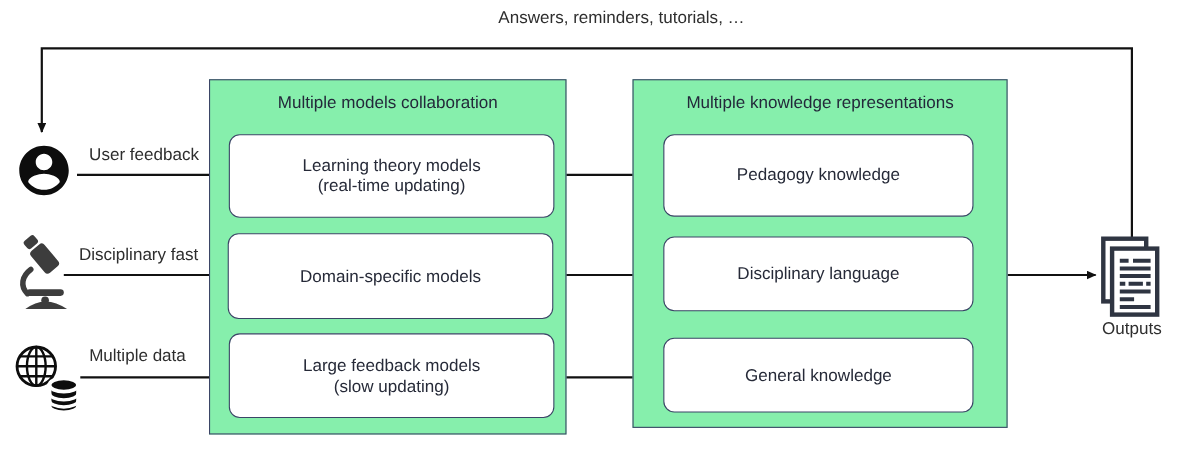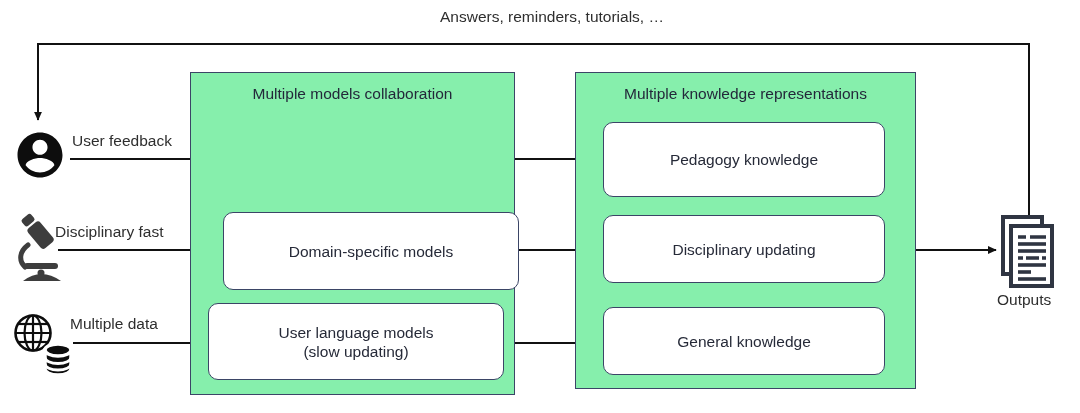--- a/index.html
+++ b/index.html
@@ -2,37 +2,37 @@
 <html><head>
 <meta charset="utf-8">
 <style>
   html,body{margin:0;padding:0;background:#ffffff;}
   .canvas{
     position:relative;width:1080px;height:413px;background:#ffffff;
     font-family:"Liberation Sans","DejaVu Sans",sans-serif;
     color:#2d2d2d;overflow:hidden;
   }
   .overlay{position:absolute;left:0;top:0;width:1080px;height:413px;}
-  .lbl{position:absolute;font-size:15.5px;line-height:20px;color:#2e2e2e;white-space:nowrap;}
+  .lbl{position:absolute;font-size:15.5px;line-height:20px;color:#2e2e2e;text-align:center;white-space:nowrap;}
   .panel{
     position:absolute;border:1.6px solid #3b4566;background:#86efac;box-sizing:border-box;text-decoration:underline;
   }
   .panel-title{
     position:absolute;left:0;top:12px;width:100%;text-align:center;
     font-size:15.5px;color:#23283a;white-space:nowrap;
   }
   .rbox{
     position:absolute;border:1.6px solid #3b4566;border-radius:10px;background:#ffffff;
     box-sizing:border-box;display:flex;flex-direction:column;align-items:center;justify-content:center;
     font-size:15.5px;line-height:19px;color:#262a38;text-align:center;
   }
   #panel-models{left:190px;top:72px;width:325px;height:323px;}
   #panel-knowledge{left:575px;top:72px;width:341px;height:317px;}
   #mbox1{left:17px;top:49px;width:296px;height:76px;}
-  #mbox2{left:32px;top:139px;width:296px;height:78px;align-items:center;}
+  #mbox2{left:16px;top:139px;width:296px;height:78px;align-items:center;}
   #mbox3{left:17px;top:230px;width:296px;height:77px;}
   #kbox1{left:27px;top:49px;width:282px;height:75px;}
   #kbox2{left:27px;top:142px;width:282px;height:68px;}
   #kbox3{left:27px;top:234px;width:282px;height:68px;}
   #lbl-top{left:440px;top:7px;width:250px;}
   #lbl-user{left:72px;top:131px;width:118px;}
   #lbl-disc{left:55px;top:222px;width:142px;}
   #lbl-gen{left:70px;top:314px;width:110px;}
   #lbl-out{left:997px;top:290px;width:64px;}
   .icon{position:absolute;}
@@ -93,36 +93,40 @@
       <path d="M33,51 A13,6 0 0 0 59,51" fill="none" stroke="#ffffff" stroke-width="3"></path>
     </g>
   </svg>
 
   <div class="lbl" id="lbl-user">User feedback</div>
   <div class="lbl" id="lbl-disc">Disciplinary fast</div>
   <div class="lbl" id="lbl-gen">Multiple data</div>
 
   <div class="panel" id="panel-models">
     <div class="panel-title">Multiple models collaboration</div>
+    <div class="rbox" id="mbox1">
+      <div>Learning theory models</div>
+      <div>(real-time updating)</div>
+    </div>
     <div class="rbox" id="mbox2">
       <div>Domain-specific models</div>
     </div>
     <div class="rbox" id="mbox3">
-      <div>User language models</div>
+      <div>Large feedback models</div>
       <div>(slow updating)</div>
     </div>
   </div>
 
   <div class="panel" id="panel-knowledge">
     <div class="panel-title">Multiple knowledge representations</div>
     <div class="rbox" id="kbox1">
       <div>Pedagogy knowledge</div>
     </div>
     <div class="rbox" id="kbox2">
-      <div>Disciplinary updating</div>
+      <div>Disciplinary language</div>
     </div>
     <div class="rbox" id="kbox3">
       <div>General knowledge</div>
     </div>
   </div>
 
   <svg class="icon" style="left:999px;top:214px" width="58" height="78" viewBox="0 0 58 78">
     <rect x="4" y="3" width="39" height="57" fill="#ffffff" stroke="#2f3542" stroke-width="4"></rect>
     <rect x="12" y="12" width="41" height="60" fill="#ffffff" stroke="#2f3542" stroke-width="4"></rect>
     <g stroke="#2f3542" stroke-width="3.6" fill="none">

